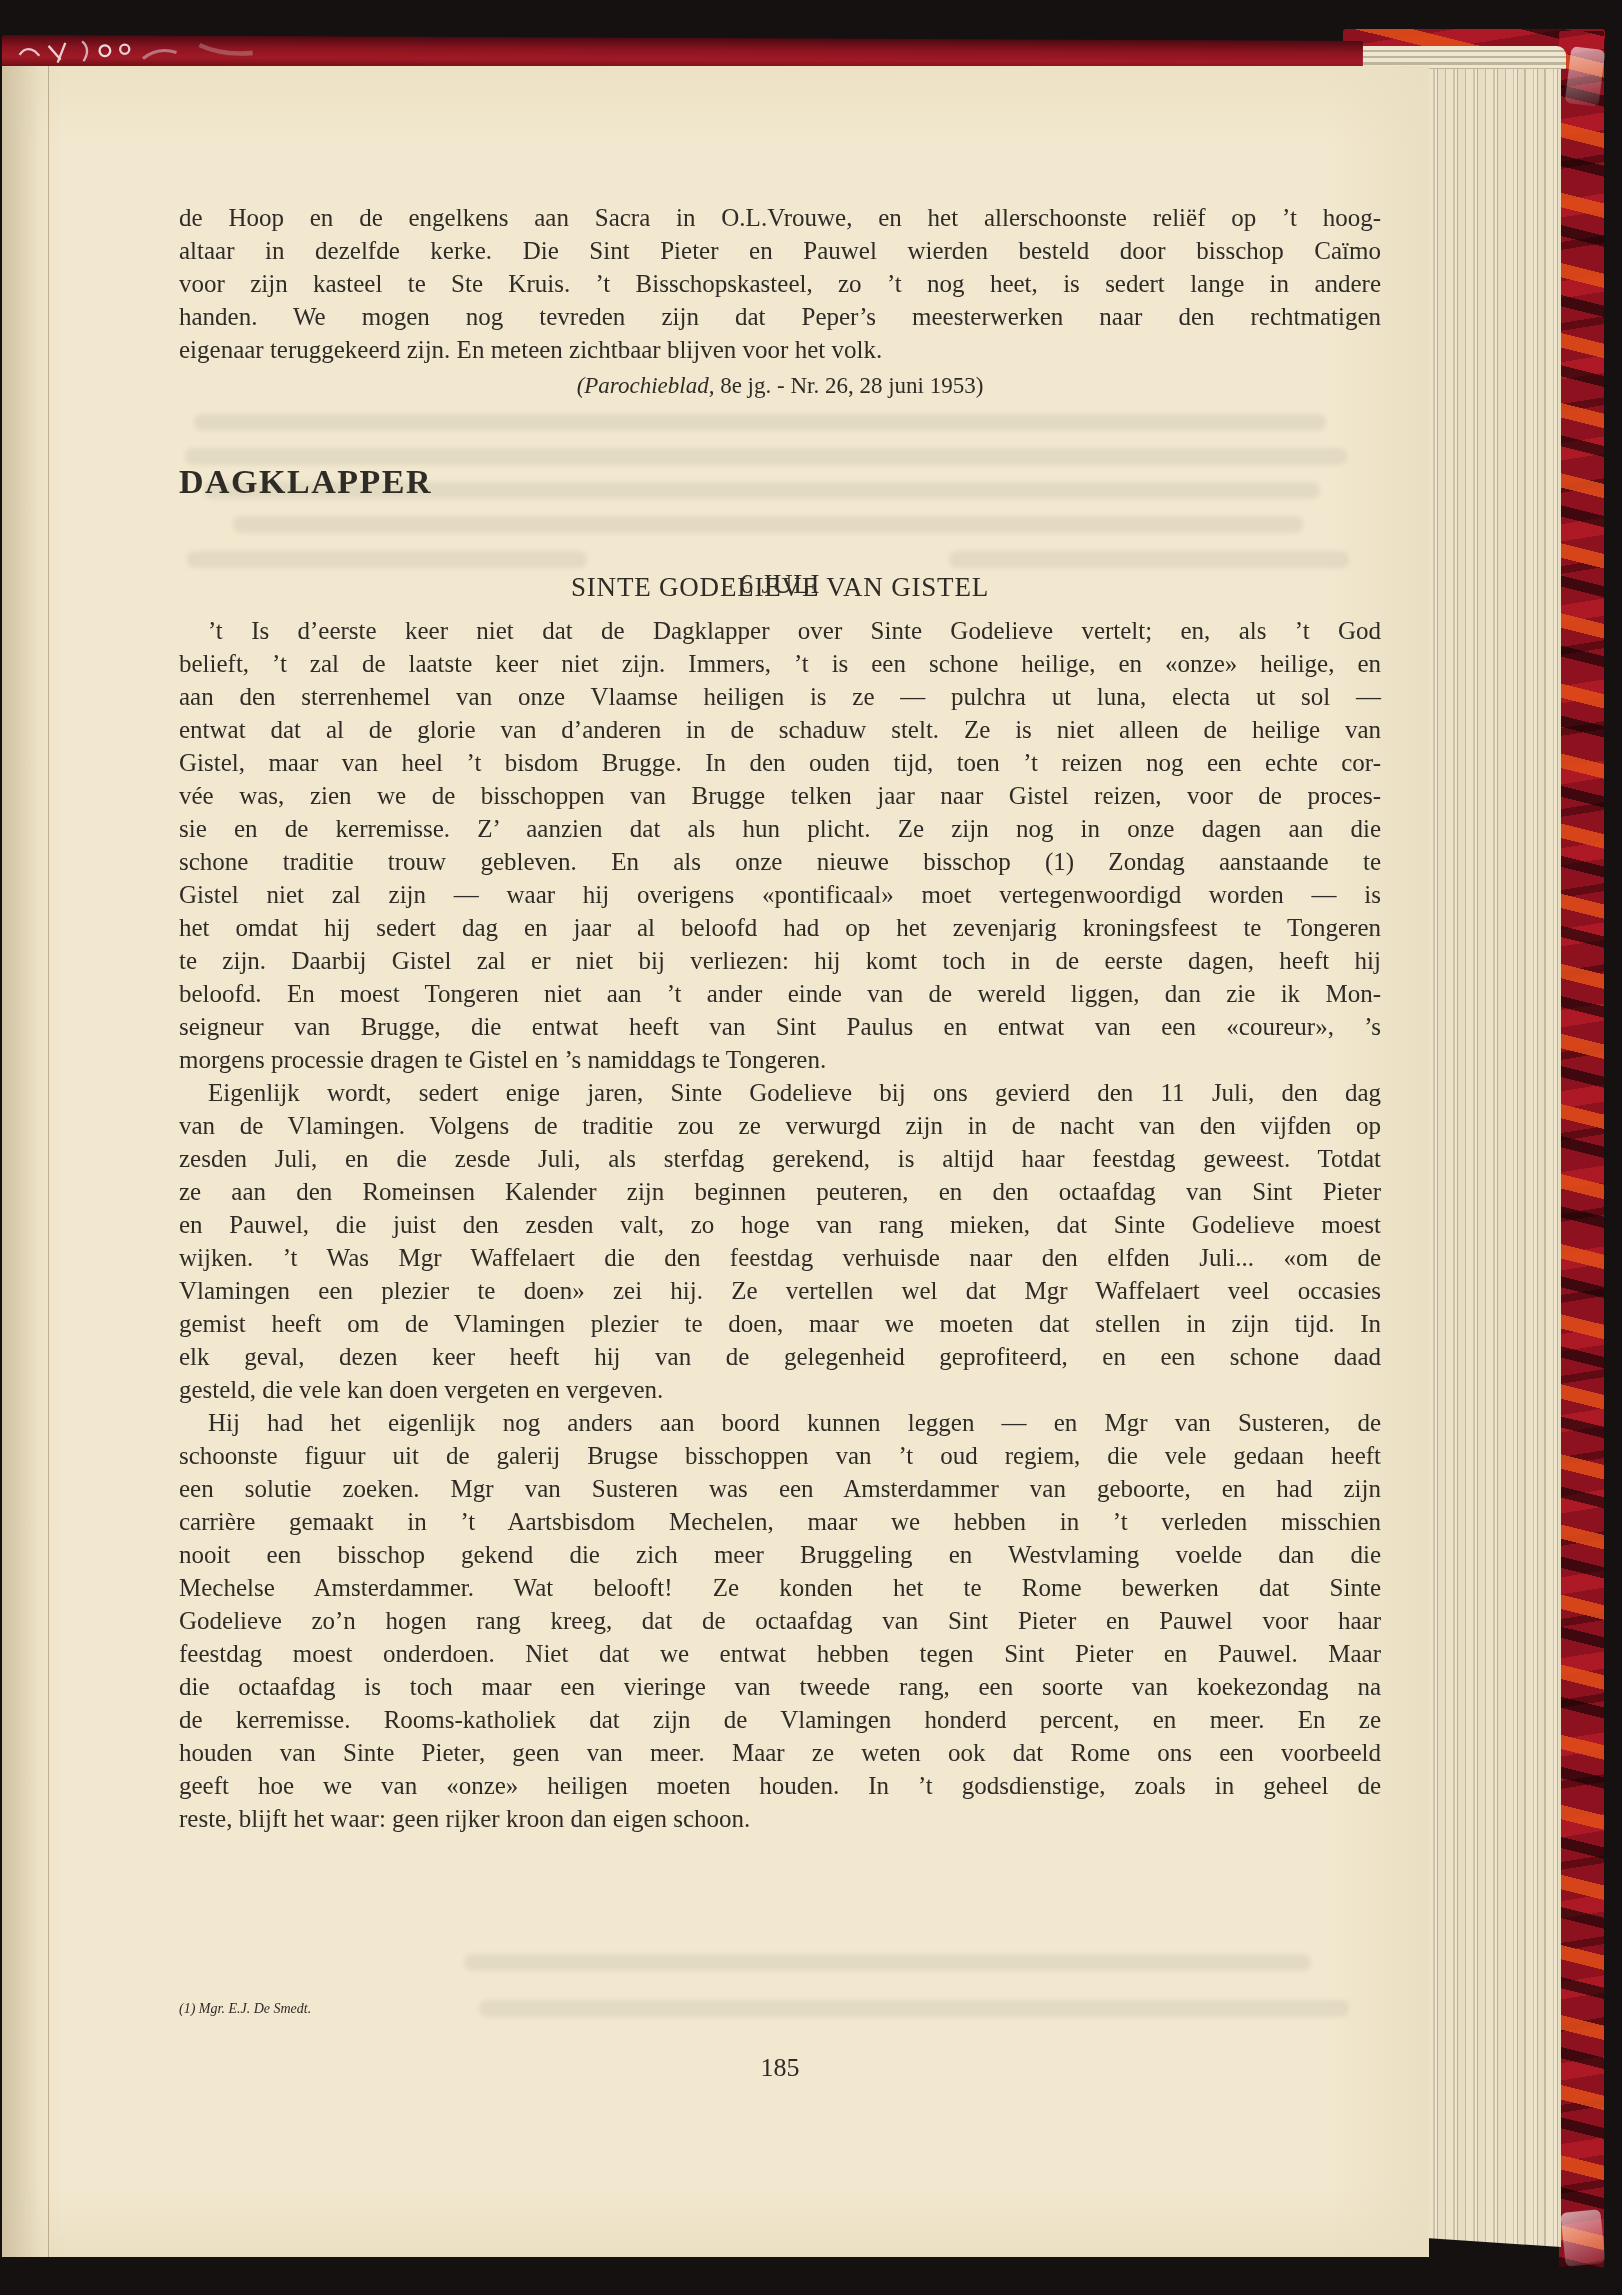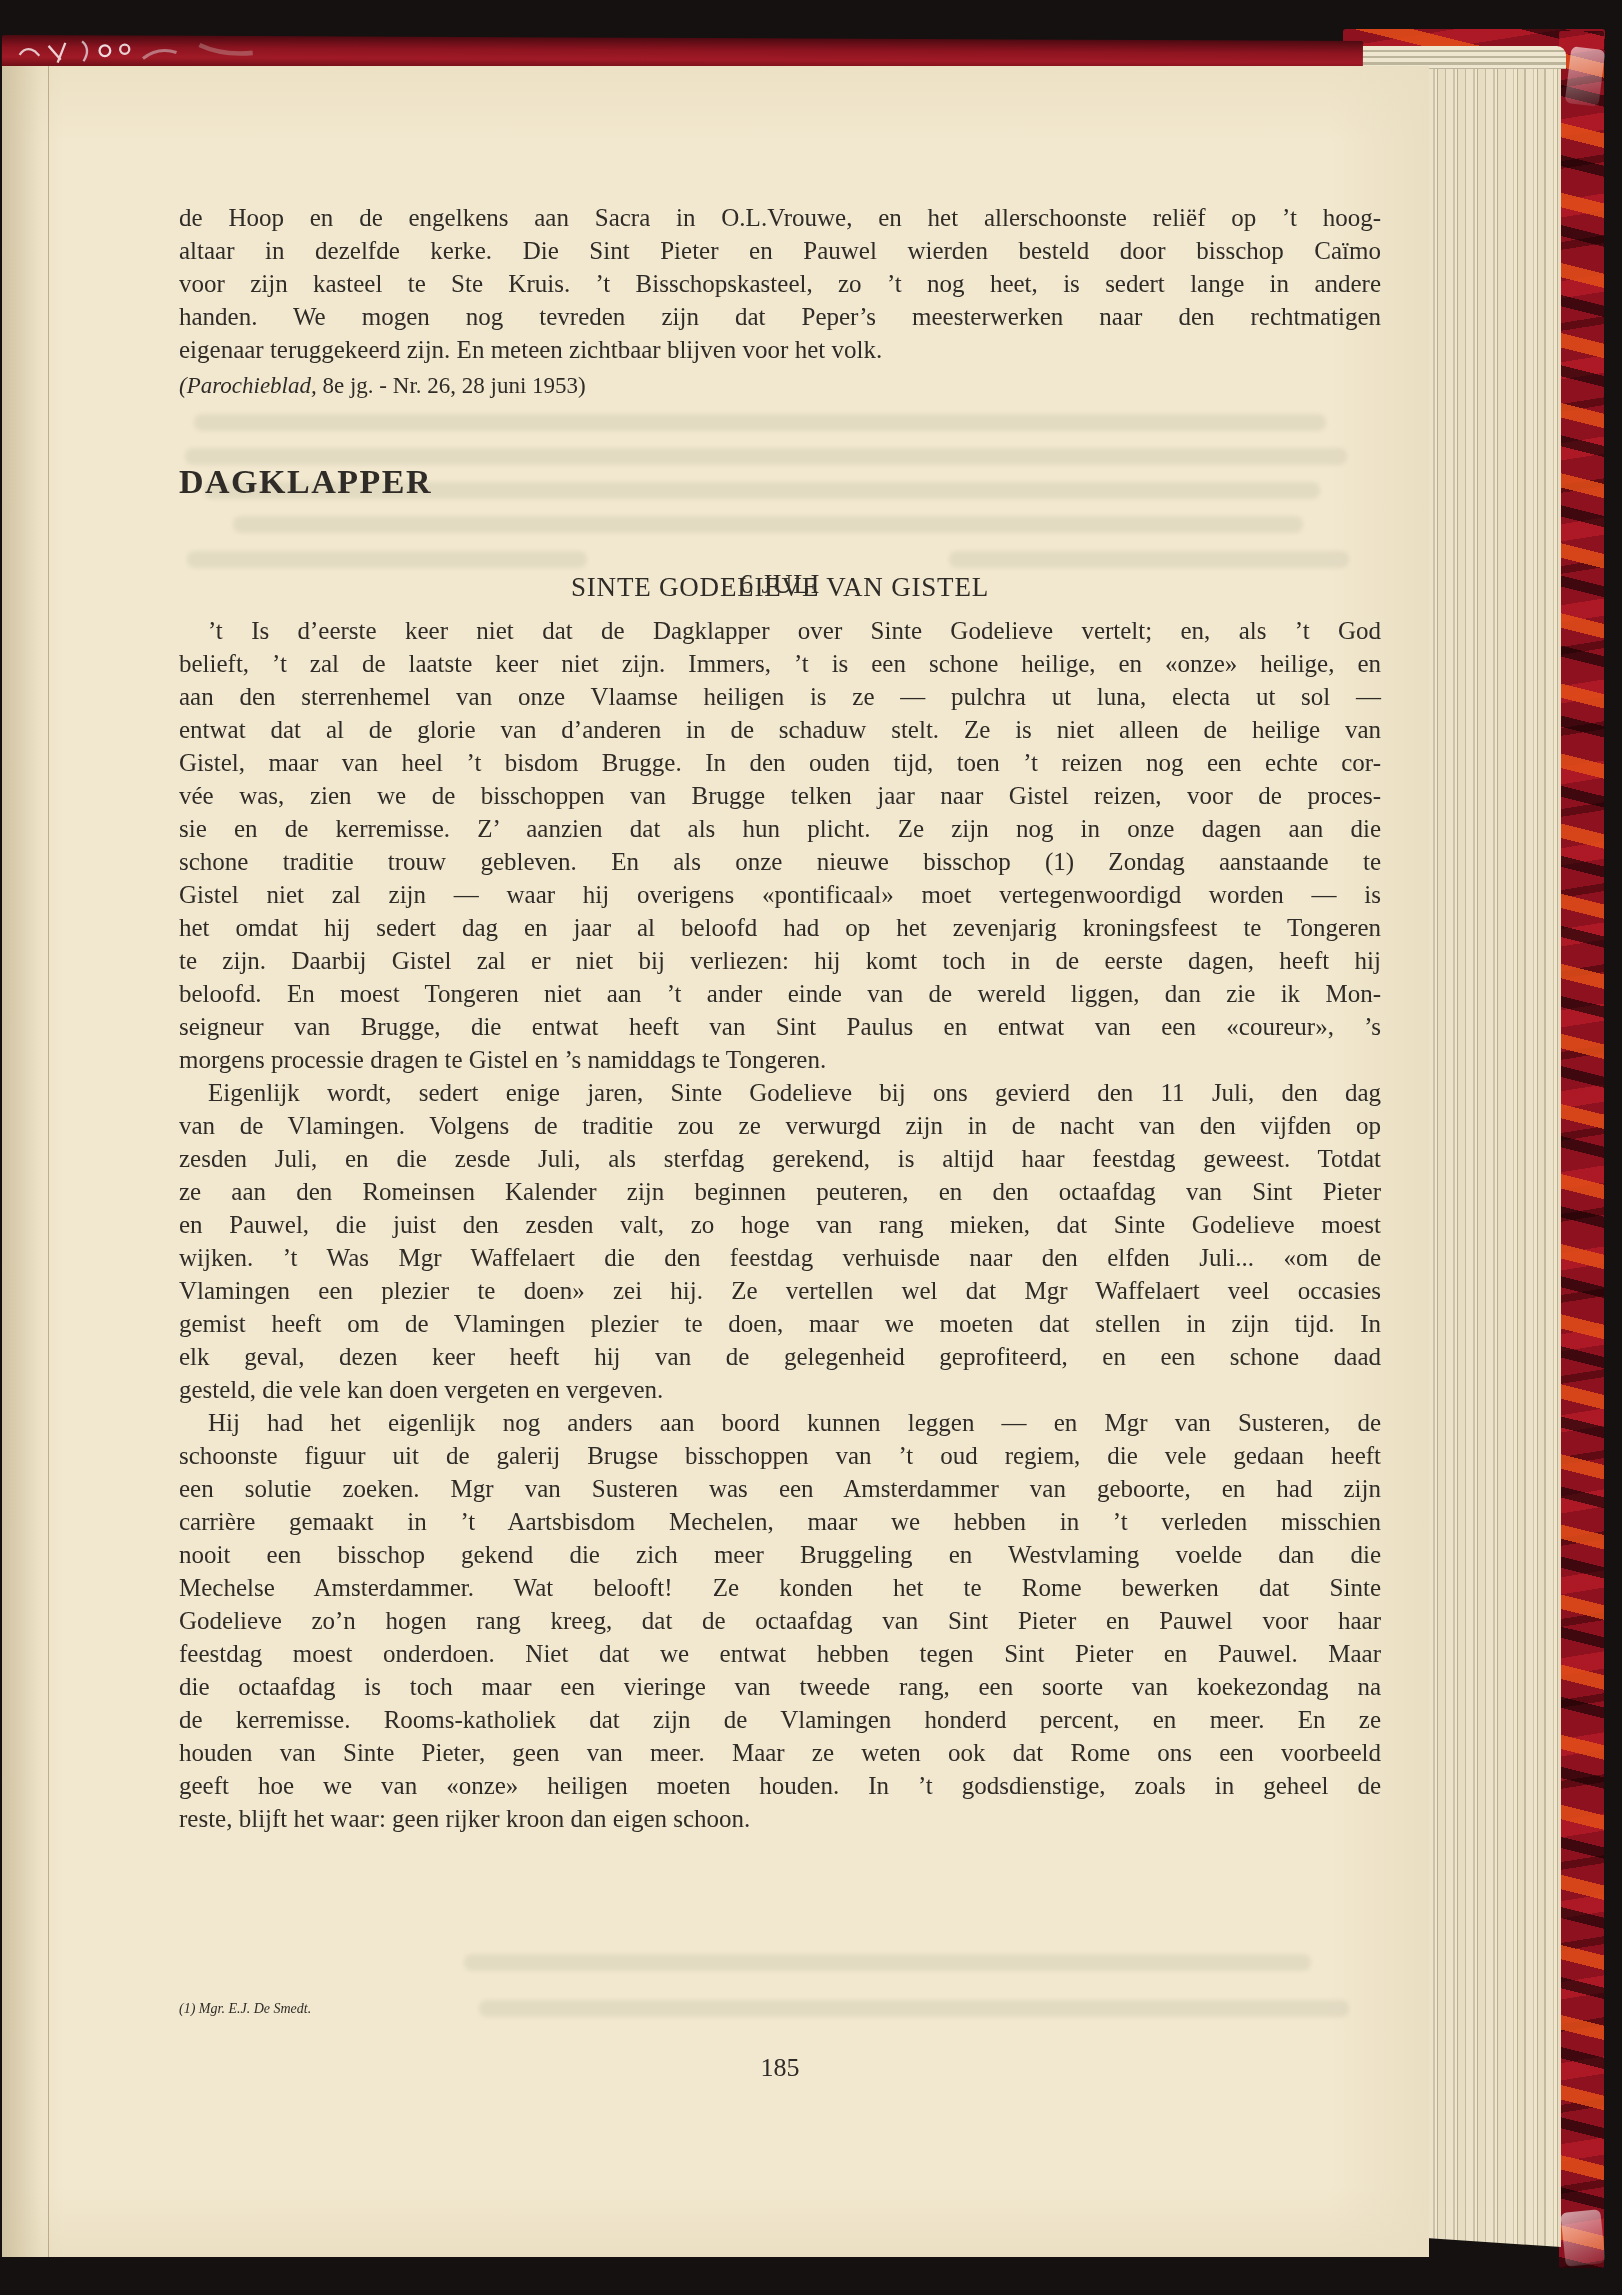--- a/index.html
+++ b/index.html
@@ -96,21 +96,21 @@
   .tblock{position:absolute;left:177px;width:1202px;}
   .jline{
     font-size:25px;line-height:33px;
     text-align:justify;text-align-last:justify;
     white-space:normal;
   }
   .jline.endpara{text-align-last:left;}
   .para.indent .jline:first-child{text-indent:29px;}
 
   .attribution{
-    top:306px;text-align:left;font-size:23px;line-height:28px;
+    top:306px;text-align:center;font-size:23px;line-height:28px;
   }
   .attribution .src{font-style:italic;}
   .heading{
     top:397px;text-align:left;
     font-size:34px;font-weight:bold;letter-spacing:1.5px;line-height:38px;
   }
   .entry-date{
     top:471px;text-align:center;font-size:27px;line-height:32px;letter-spacing:0.8px;margin-top:31px;
   }
   .entry-title{

